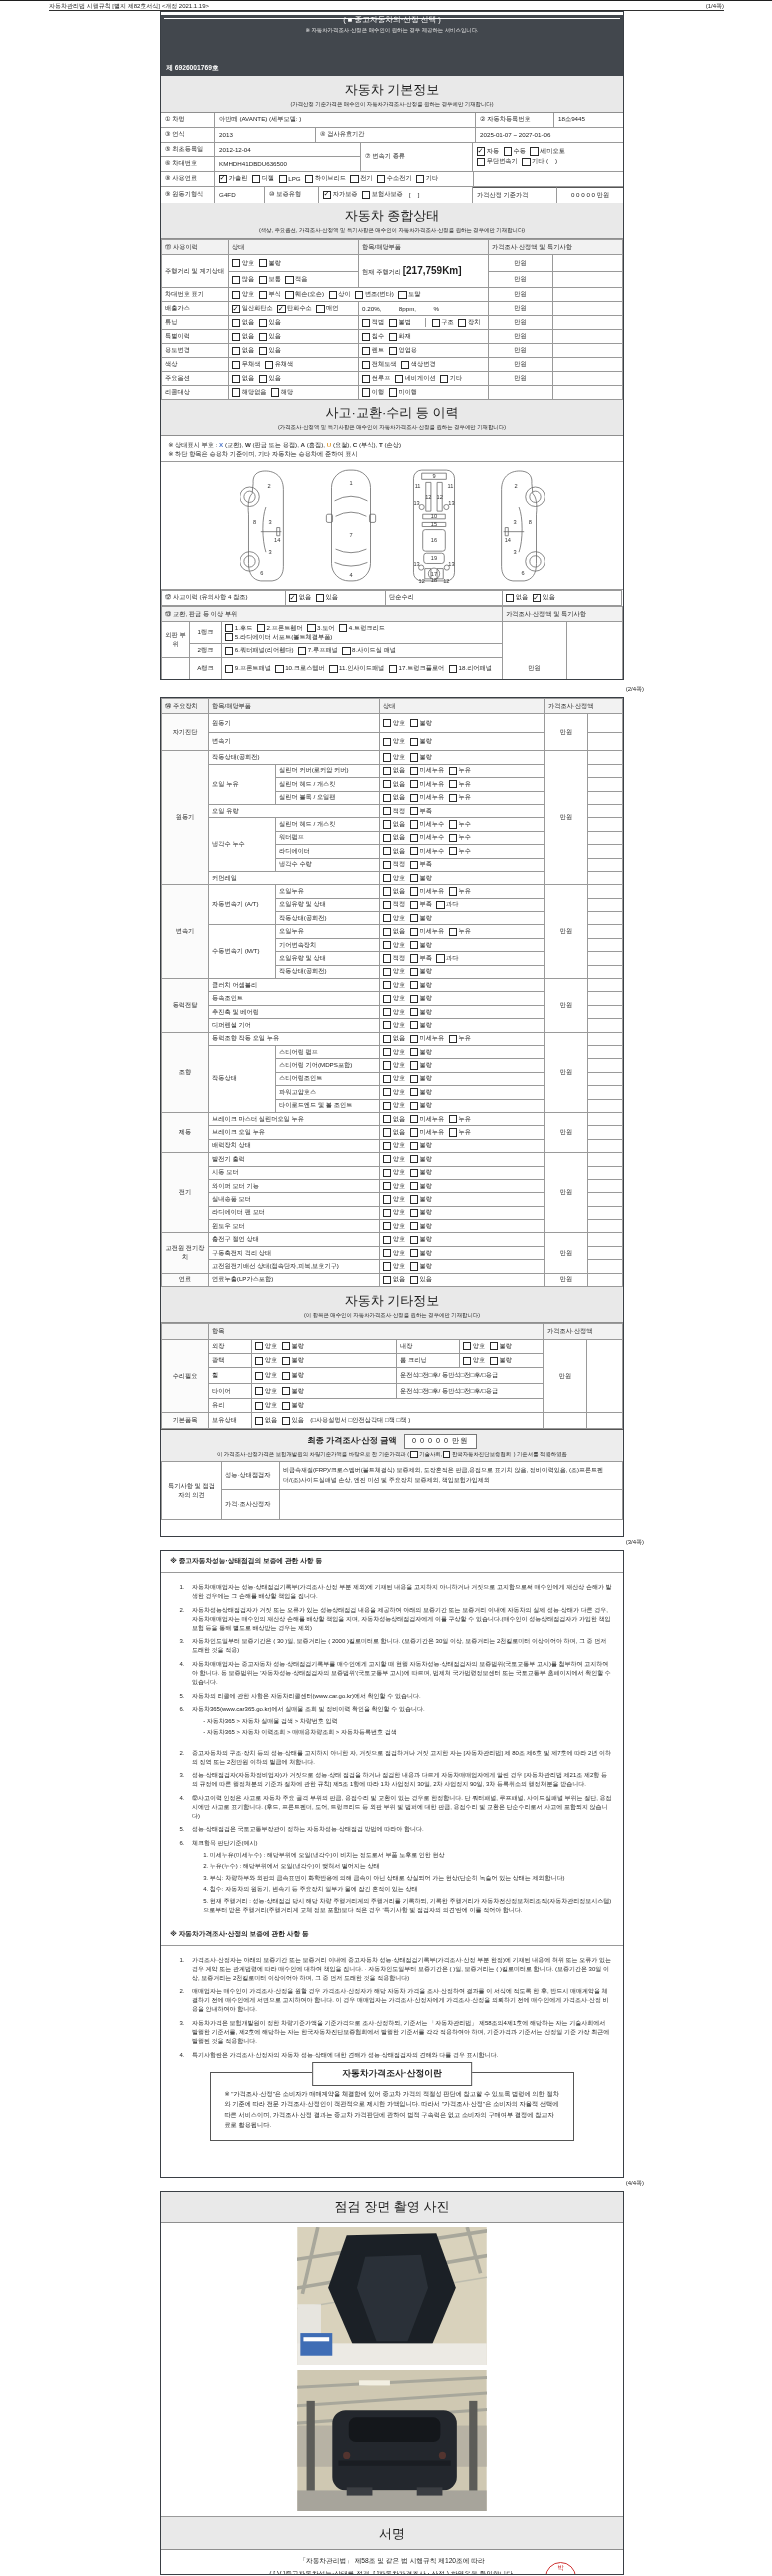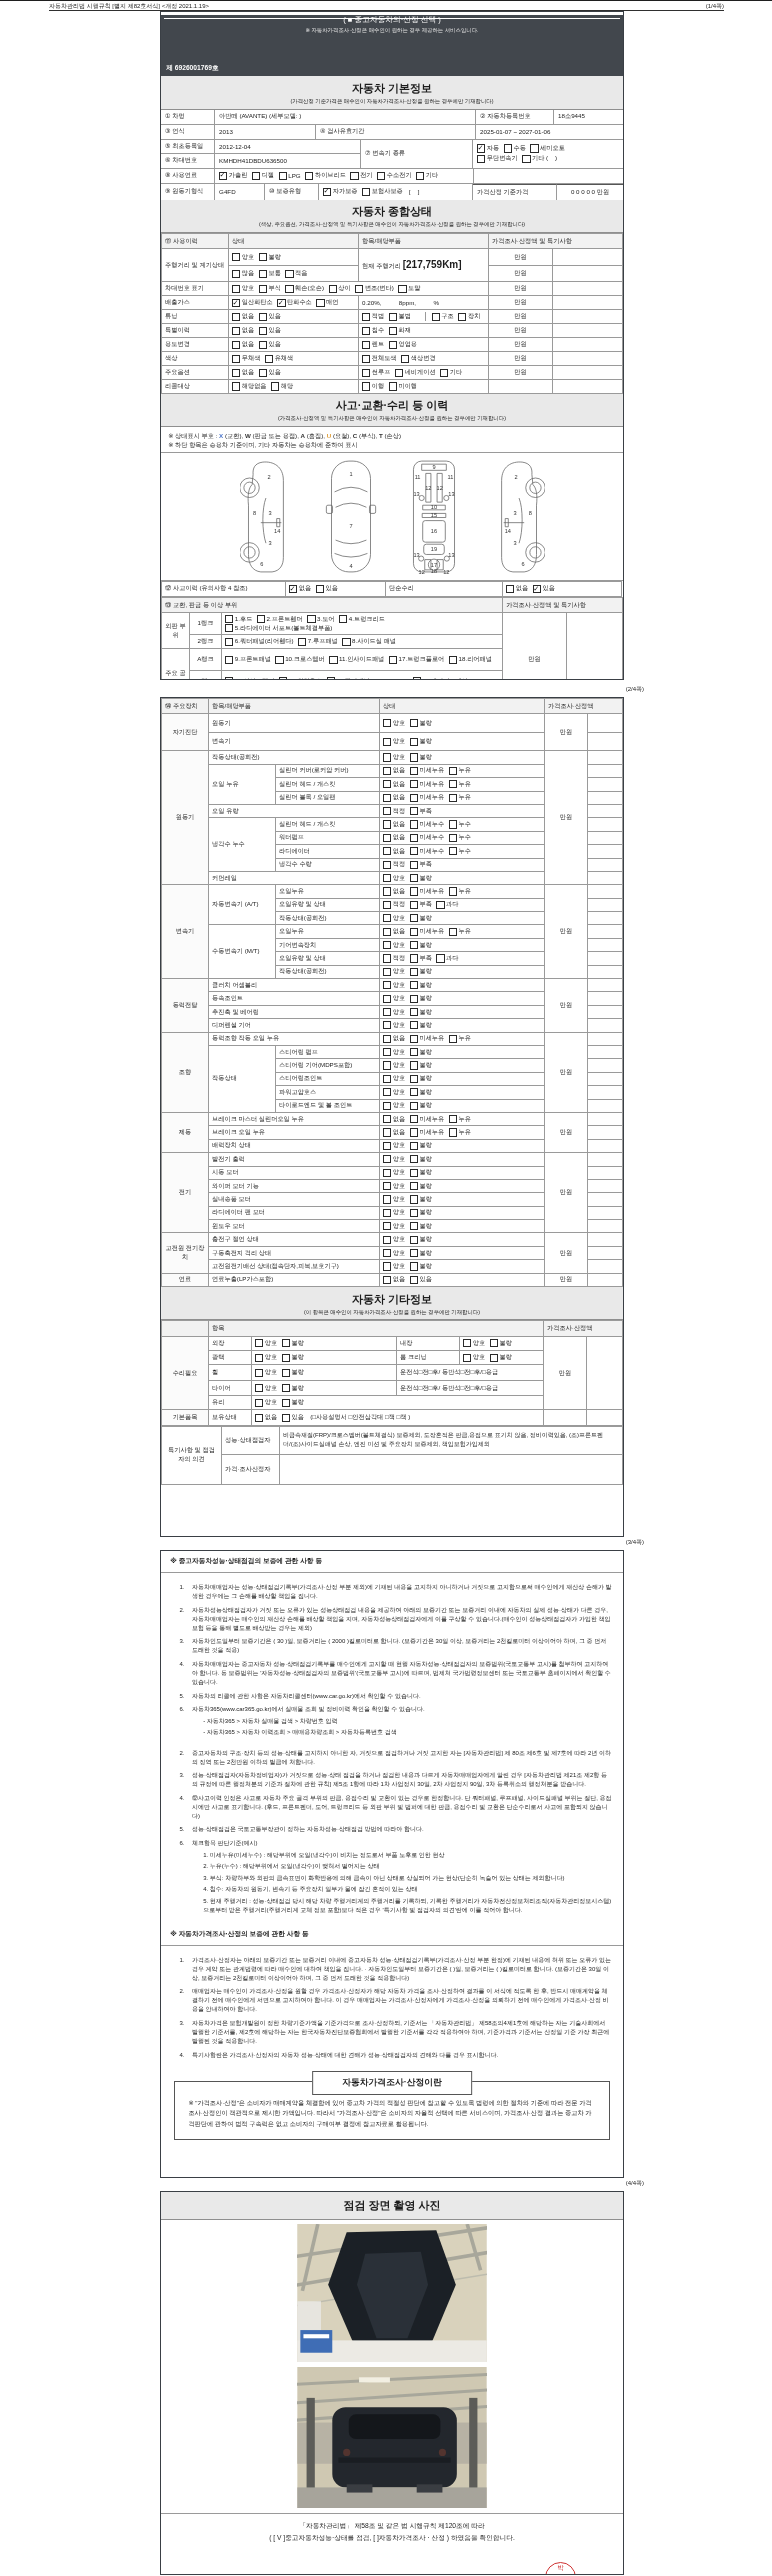--- a/index.html
+++ b/index.html
@@ -10,21 +10,21 @@
   .metaline{position:absolute;top:9.8px;left:49px;width:675px;border-top:1px solid #2f2f2f}
   .pagemark{position:absolute;left:160px;width:484px;text-align:right;font-size:6px}
   .blk{position:absolute;left:160px;width:464px;border:1.5px solid #3a3f45;box-sizing:border-box;background:#fff;overflow:hidden}
   .dochead{position:relative;background:#42474d;color:#fff;height:61px;text-align:center}
   .dochead .wline{position:absolute;top:2.6px;left:3.1px;right:3.1px;height:1.5px;background:#fff}
   .dochead .t{padding-top:9.3px;font-size:15px;font-weight:bold;letter-spacing:0.5px}
   .dochead .s{font-size:7.7px;margin-top:3.1px}
   .dochead .n{font-size:5.4px;color:#e3e3e3;margin-top:2.1px}
   .dochead .no{position:absolute;left:5.2px;bottom:3.1px;font-size:6.7px;font-weight:bold}
   .band{background:#e9e9e9;text-align:center;padding:4.6px 0 3.6px;border-bottom:0.5px solid #8f8f8f}
-  .band-t{font-size:11px;font-weight:bold}
+  .band-t{font-size:13px;font-weight:normal}
   .band-s{font-size:5.4px;margin-top:2.1px;color:#222}
   .frow{display:flex;border-bottom:0.5px solid #9a9a9a;align-items:stretch}
   .frow:last-child{border-bottom:none}
   .fc{border-right:0.5px solid #9a9a9a;padding:1px 4.1px;display:flex;align-items:center;font-size:6.2px;white-space:pre-wrap;box-sizing:border-box}
   .fc:last-child{border-right:none}
   table.grid{border-collapse:collapse;table-layout:fixed;width:461px}
   table.grid td,table.grid th{border:0.5px solid #9a9a9a;font-size:6.2px;font-weight:normal;padding:1px 3.1px;vertical-align:middle;text-align:left;overflow:hidden}
   table.grid tr.hd td,table.grid tr.hd th{background:#f2f2f2;height:12.4px}
   table.grid td.pc{text-align:center}
   table.grid td.gname{text-align:center;background:#fbfbfb}
@@ -44,21 +44,21 @@
   .finalband .main{font-size:8.2px;font-weight:bold;display:inline-block}
   .finalband .note{font-size:5.4px;margin-top:2.6px}
   .finalband .note .cb{font-size:5.4px;margin-right:1px}
   .finalband .note .bx{width:5.2px;height:5.2px}
   .nhead{border-bottom:0.5px solid #9a9a9a;padding:6.2px 9.3px;font-size:6.7px;font-weight:bold;background:#fff}
   .nbody{padding:5.2px 10.3px 4.1px;font-size:6px;line-height:1.5}
   .ni{margin:4.6px 0;padding-left:20.6px;position:relative}
   .ni .num{position:absolute;left:8.2px}
   .ni.gap{margin-top:11.3px}
   .nsub{margin:2.6px 0 2.6px 11.3px}
-  .pibox{width:436px;margin:13px auto 0;border:0.5px solid #555;padding:15.5px 13.4px 9.3px;position:relative;box-sizing:border-box}
+  .pibox{width:364px;margin:4px auto 0;border:0.5px solid #555;padding:15.5px 13.4px 9.3px;position:relative;box-sizing:border-box}
   .pititle{position:absolute;top:-10.8px;left:50%;transform:translateX(-50%);background:#fff;border:0.5px solid #555;padding:4.6px 29px;font-size:8.8px;font-weight:bold;white-space:nowrap}
   .pibody{font-size:6.2px;line-height:1.7}
   .photoarea{padding-top:4.1px;text-align:center;border-bottom:0.5px solid #9a9a9a}
   .photo{display:block;margin:0 auto 5.2px}
   .sigtxt{text-align:center;font-size:6.7px;position:relative}
   .sigtxt .l1{margin-top:7.2px}
   .sigtxt .l2{margin-top:3.6px}
   .stamp{position:absolute;left:384px;top:370px;width:29px;height:29px;border:1.5px solid #cf3333;border-radius:50%;color:#cf3333;font-size:6.7px;text-align:center;line-height:10.3px;background:rgba(255,255,255,0)}
 </style>
 </head>
@@ -1210,20 +1210,30 @@
                 <span class="bx"></span>
                 <span>있음</span>
               </span>&nbsp;(□사용설명서 □안전삼각대 □잭 □잭 )</td>
             <td></td>
             <td></td>
           </tr>
         </tbody>
       </table>
     </div>
 
+  <div class="finalband">
+    <span class="main">최종 가격조사·산정 금액</span><span class="v">0 0 0 0 0 만원</span>
+    <div class="note">이 가격조사·산정가격은 보험개발원의 차량기준가액을 바탕으로 한 기준가격과 ( <span class="cb">
+          <span class="bx"></span>
+          <span>기술사회,</span>
+        </span><span class="cb">
+          <span class="bx"></span>
+          <span>한국자동차진단보증협회</span>
+        </span> ) 기준서를 적용하였음</div>
+  </div>
   <div>
       <table class="grid" style="border-top:1px solid #555">
         <colgroup>
           <col style="width:60px">
           <col style="width:58px">
           <col style="width:343px">
         </colgroup>
         <tbody>
           <tr style="height:28px">
             <td class="pc" rowspan="2">특기사항 및 점검자의 의견</td>
@@ -1306,20 +1316,23 @@
       <rect x="68" y="78" width="242" height="156" rx="26" fill="#23272d"></rect>
       <rect x="100" y="92" width="178" height="48" rx="14" fill="#14171b"></rect>
       <rect x="80" y="176" width="218" height="10" fill="#1a1d22"></rect>
       <circle cx="96" cy="166" r="7" fill="#53342f"></circle>
         <circle cx="282" cy="166" r="7" fill="#53342f"></circle>
       <rect x="0" y="234" width="368" height="40" fill="#a7a49b"></rect>
       <rect x="96" y="228" width="50" height="16" fill="#3a3d42"></rect>
         <rect x="232" y="228" width="50" height="16" fill="#3a3d42"></rect>
     </svg>
   </div>
+  <div class="band" style="padding:7.2px 0 6.7px">
+    <div class="band-t">서명</div>
+  </div>
   <div class="sigtxt">
     <div class="l1">「자동차관리법」 제58조 및 같은 법 시행규칙 제120조에 따라</div>
     <div class="l2">( [ V ]중고자동차성능·상태를 점검, [   ]자동차가격조사 · 산정 ) 하였음을 확인합니다.</div>
 
   </div>
   <div class="stamp"><span>박</span></div>
 </div>
 
 
 </body></html>

